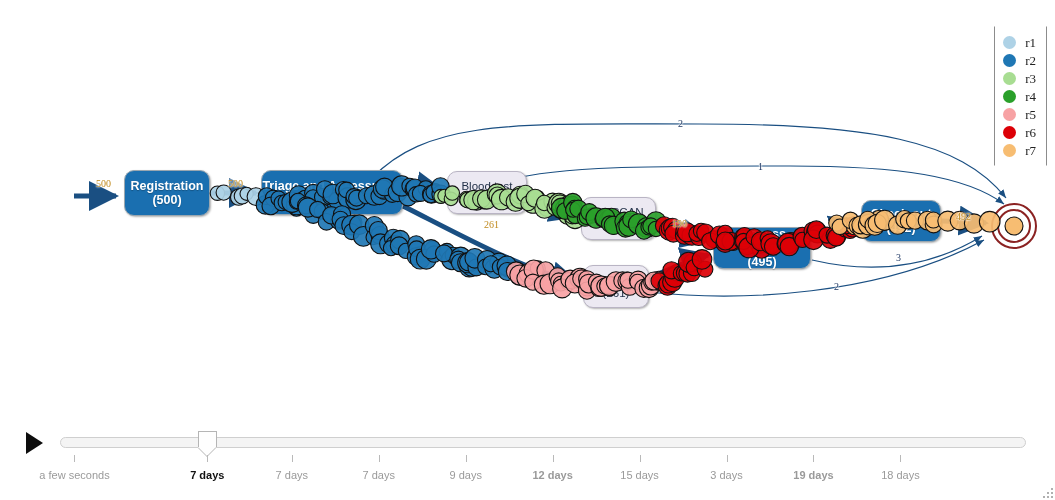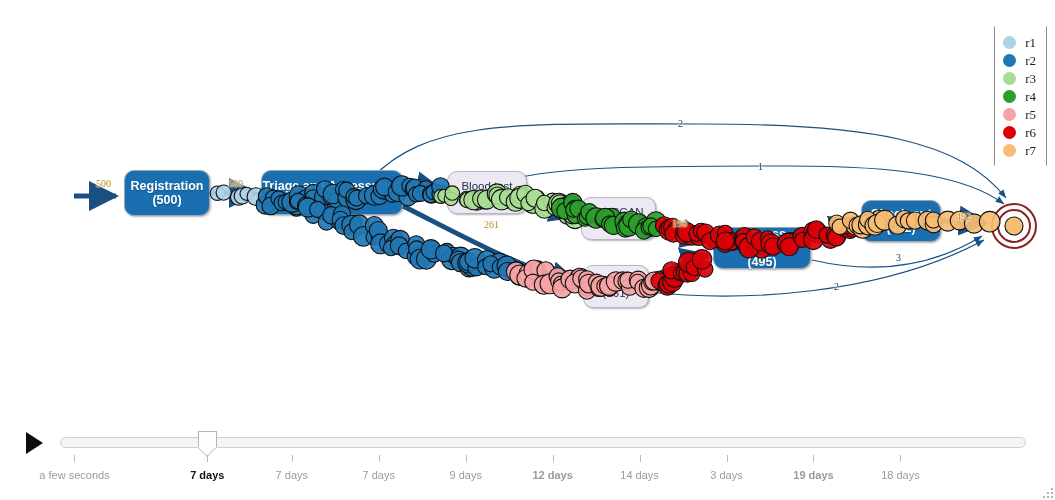--- a/index.html
+++ b/index.html
@@ -614,21 +614,21 @@
       <div class="tick-label current" style="left: 207.315px;">7 days</div>
       <div class="tick" style="left: 291.84px;"></div>
       <div class="tick-label" style="left: 291.84px;">7 days</div>
       <div class="tick" style="left: 378.78px;"></div>
       <div class="tick-label" style="left: 378.78px;">7 days</div>
       <div class="tick" style="left: 465.72px;"></div>
       <div class="tick-label" style="left: 465.72px;">9 days</div>
       <div class="tick" style="left: 552.66px;"></div>
       <div class="tick-label" style="left: 552.66px; font-weight: bold;">12 days</div>
       <div class="tick" style="left: 639.6px;"></div>
-      <div class="tick-label" style="left: 639.6px;">14 days</div>
+      <div class="tick-label" style="left: 639.6px;">15 days</div>
       <div class="tick" style="left: 726.54px;"></div>
       <div class="tick-label" style="left: 726.54px;">3 days</div>
       <div class="tick" style="left: 813.48px;"></div>
       <div class="tick-label" style="left: 813.48px; font-weight: bold;">19 days</div>
       <div class="tick" style="left: 900.42px;"></div>
       <div class="tick-label" style="left: 900.42px;">18 days</div>
     </div>
 
   <div id="resize-grip">
     <i style="right:0;bottom:0;"></i>

